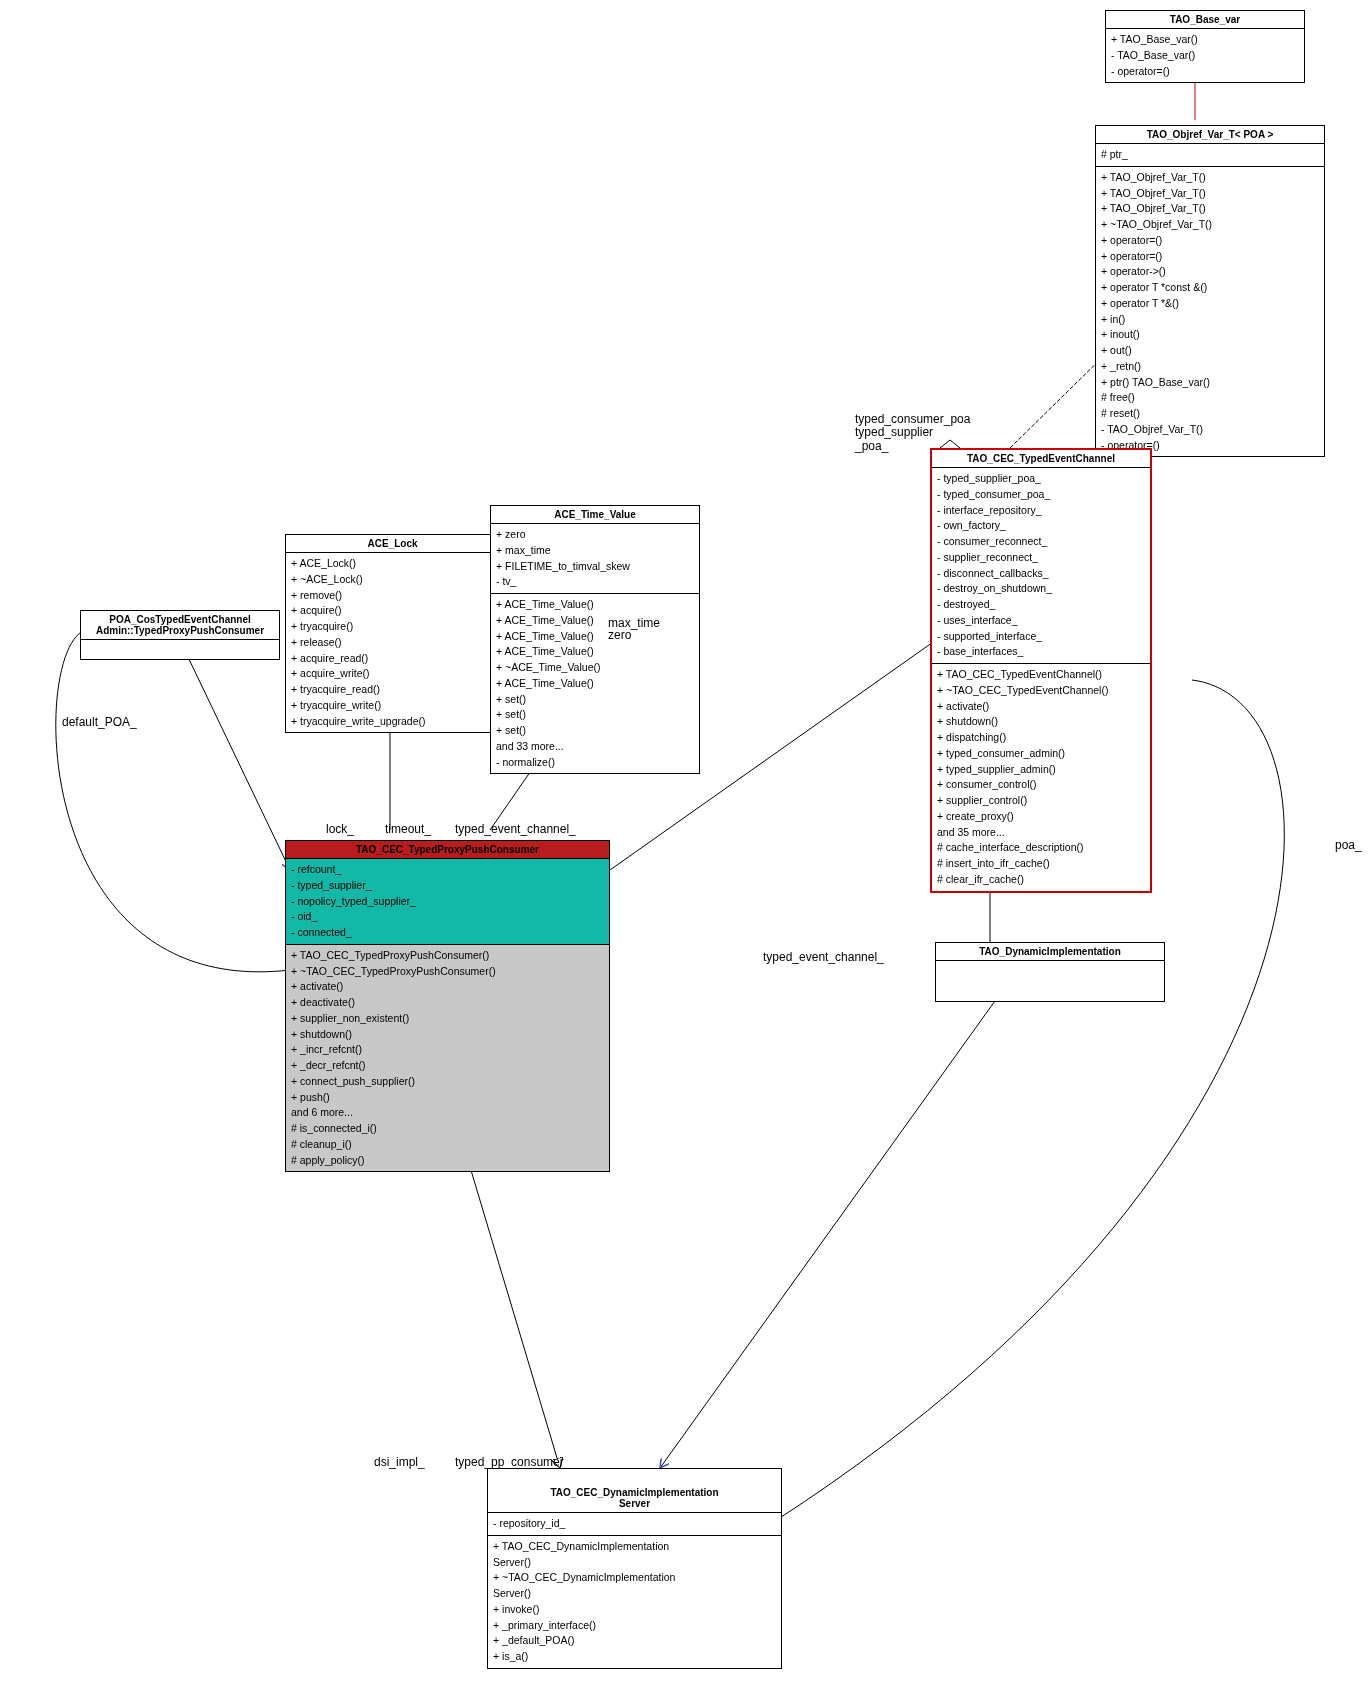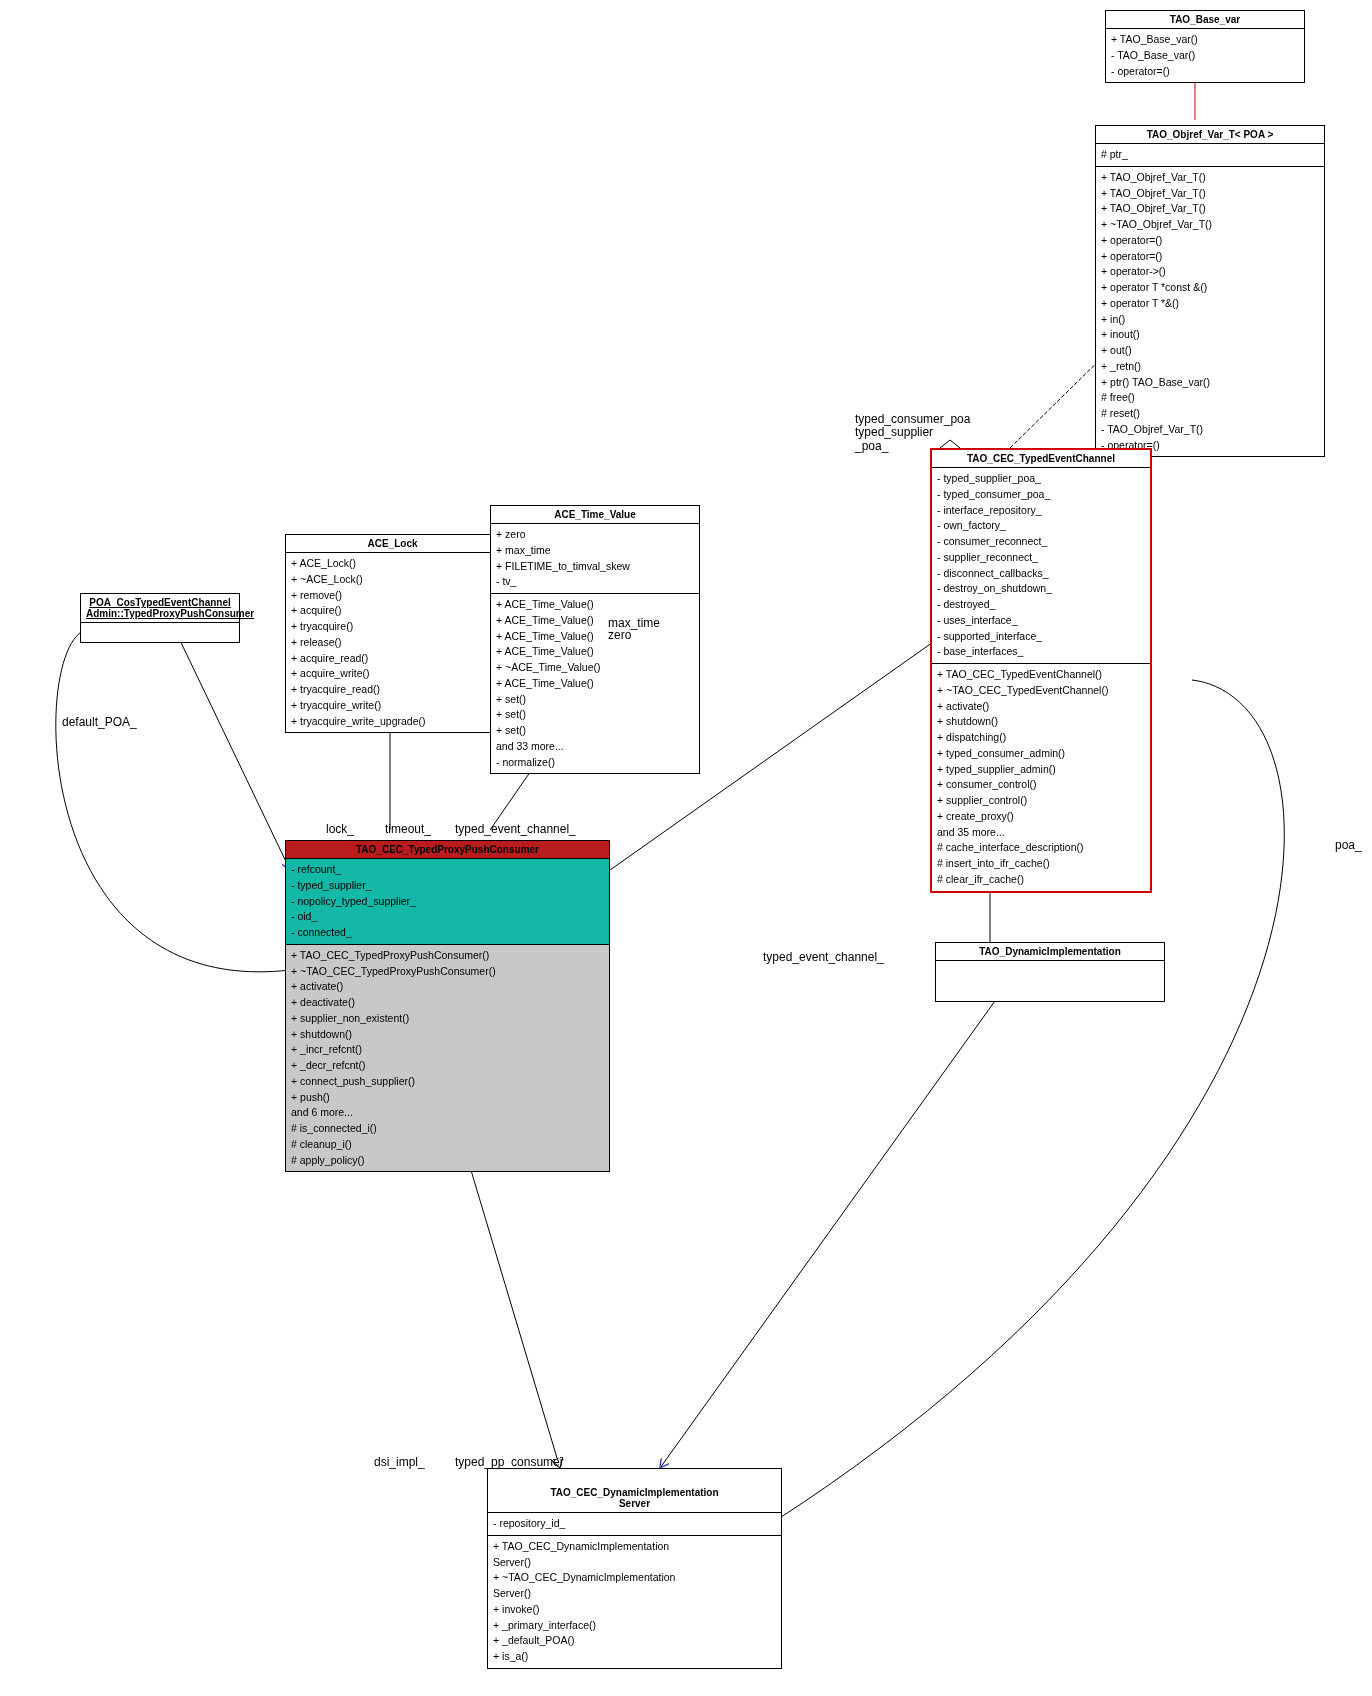--- a/index.html
+++ b/index.html
@@ -210,21 +210,21 @@
       <div>+ ~ACE_Time_Value()</div>
       <div>+ ACE_Time_Value()</div>
       <div>+ set()</div>
       <div>+ set()</div>
       <div>+ set()</div>
       <div>and 33 more...</div>
       <div>- normalize()</div>
     </div>
   </div>
 
-  <div class="uml-box" style="left:80px; top:593px; width:160px; min-height:50px;text-decoration:underline;">
+  <div class="uml-box" style="left:80px; top:610px; width:200px; min-height:50px;">
     <div class="box-title" style="white-space:pre-line;">POA_CosTypedEventChannel
 Admin::TypedProxyPushConsumer</div>
   </div>
 
   <div class="uml-box" style="left:285px; top:840px; width:325px; background:#c8c8c8;">
     <div class="box-title" style="background:#b91c1c;">TAO_CEC_TypedProxyPushConsumer</div>
     <div class="box-section" style="background:#14b8a6;">
       <div>- refcount_</div>
       <div>- typed_supplier_</div>
       <div>- nopolicy_typed_supplier_</div>

